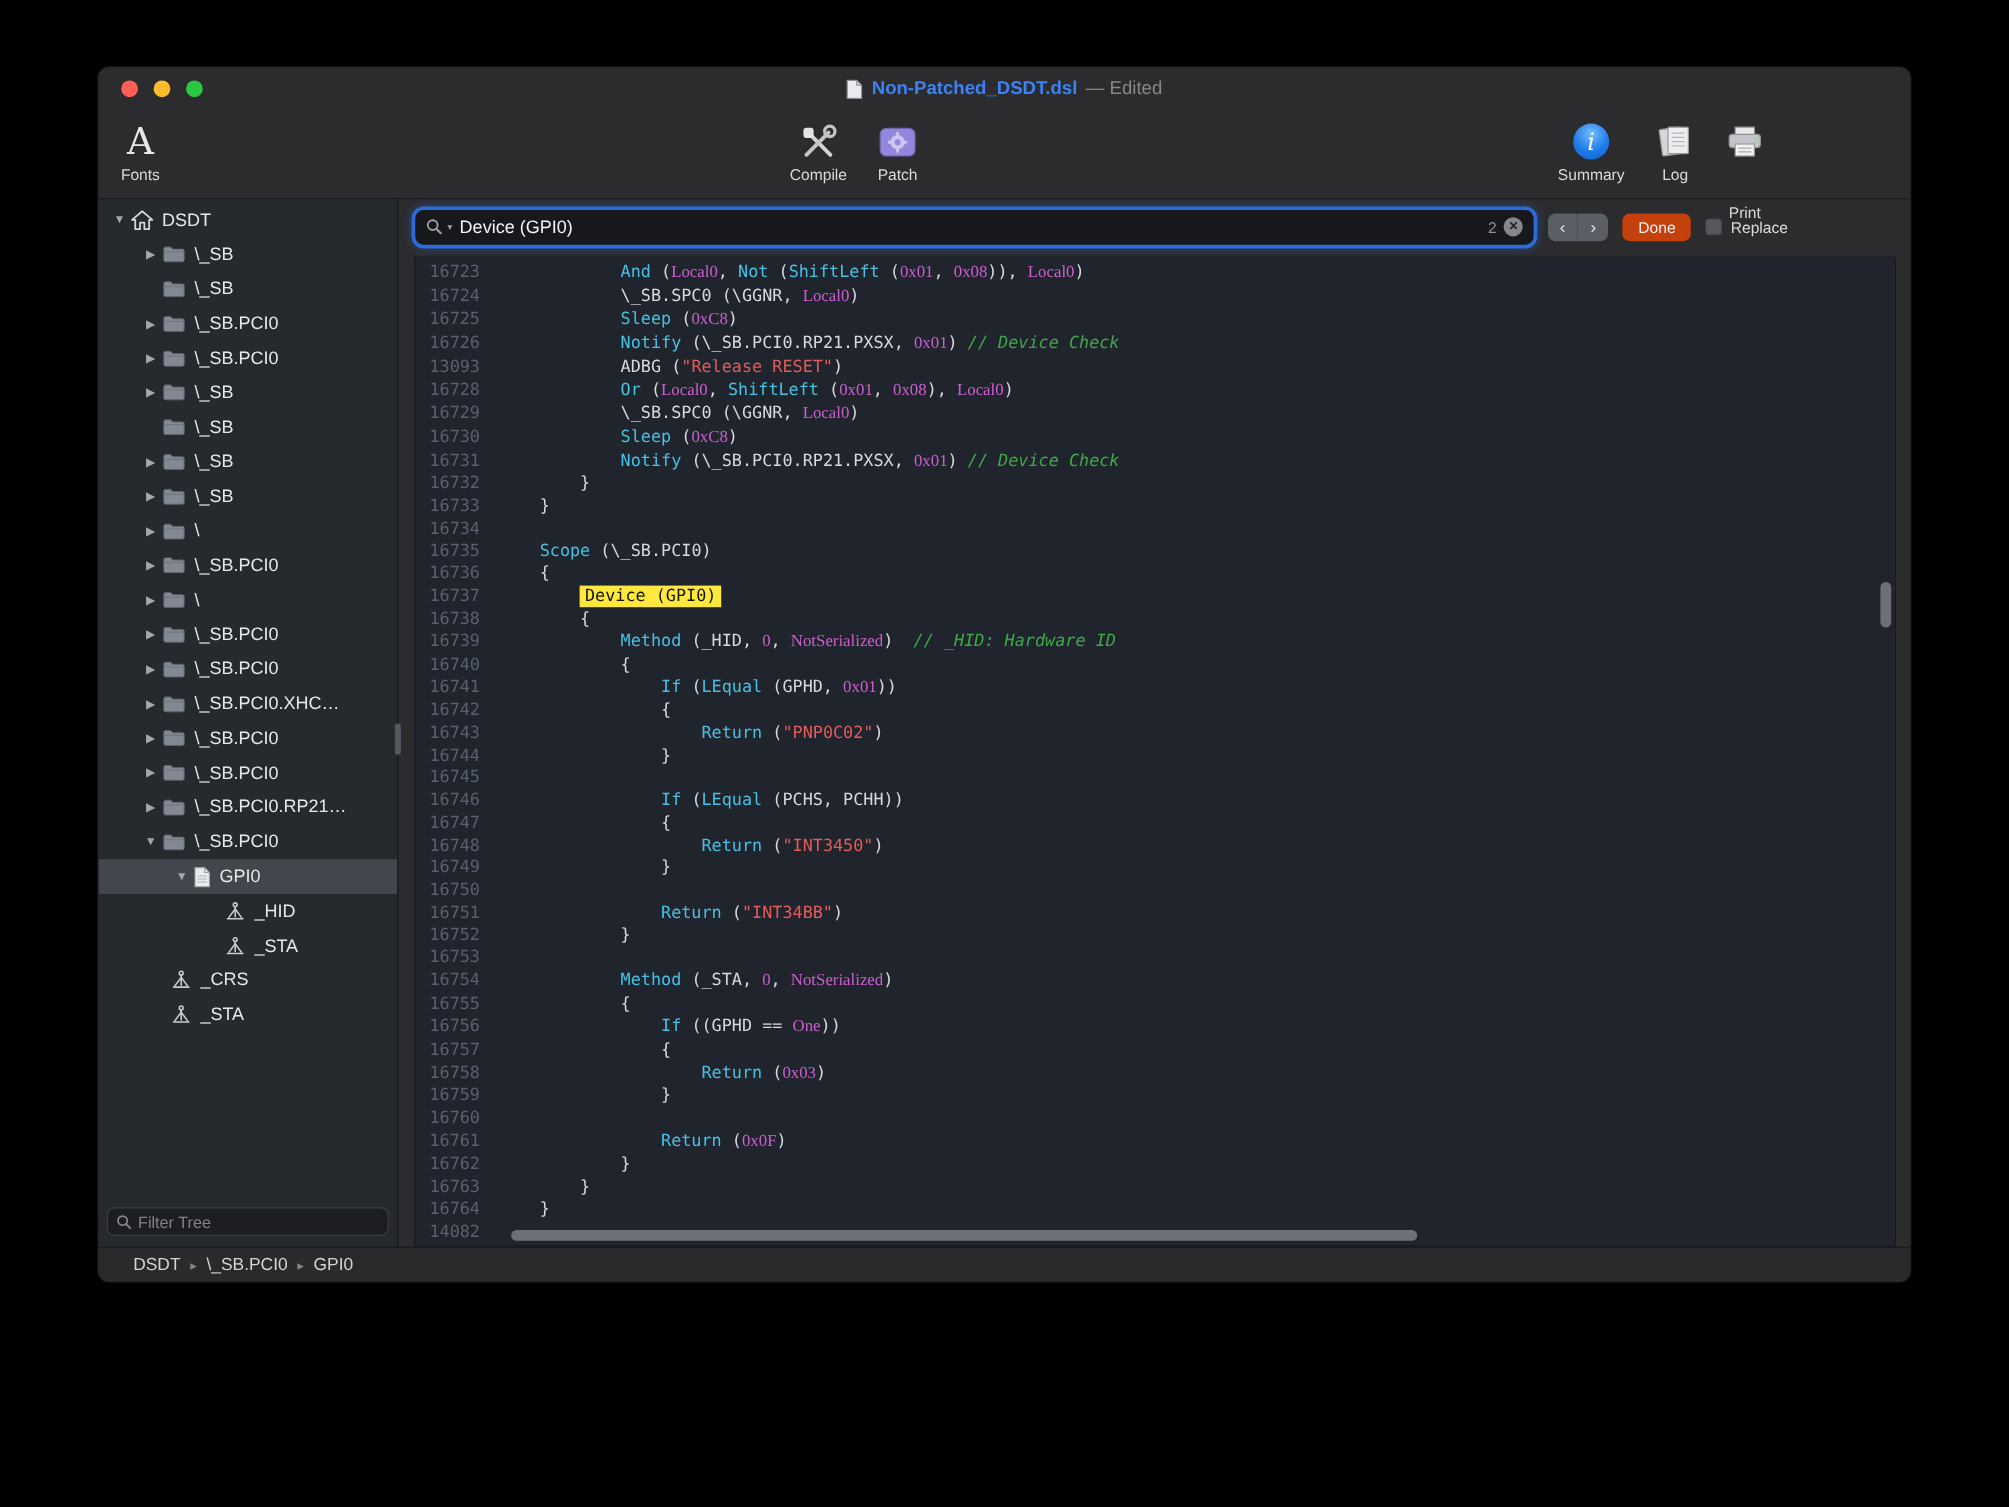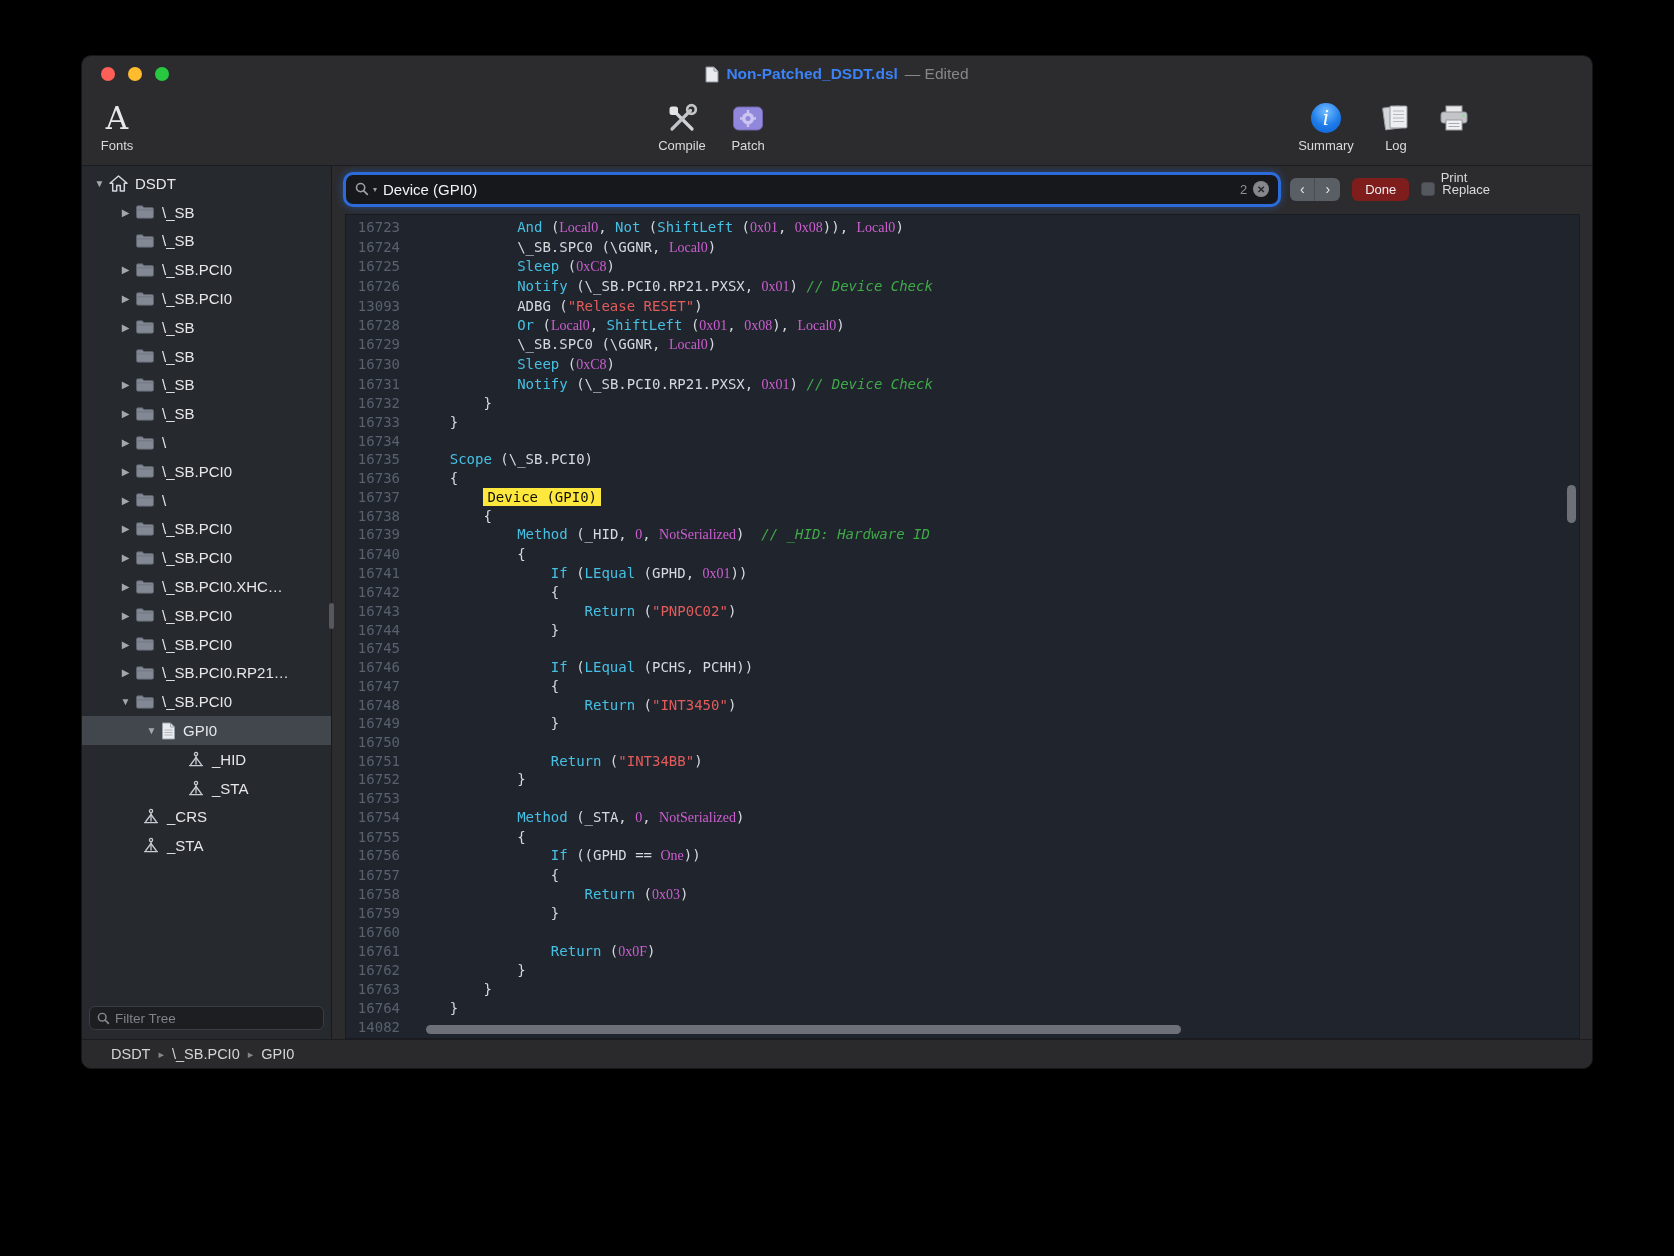--- a/index.html
+++ b/index.html
@@ -49,21 +49,21 @@
                   box-shadow:0 0 0 3px rgba(45,110,225,.95), 0 0 8px 3px rgba(40,110,230,.45); }
   .mag-chev { font-size:8px; color:#9aa0a8; margin-left:-2px; }
   .search-field input { flex:1; background:transparent; border:none; outline:none; color:#f3f3f5; font-size:15px; min-width:0; }
   .search-count { font-size:13px; color:#8d929b; }
   .clear-btn { width:16px; height:16px; border-radius:50%; background:#85878c; color:#242428; font-size:10px; font-weight:bold;
                display:flex; align-items:center; justify-content:center; cursor:default; }
   .navseg { display:flex; flex:none; }
   .navbtn { width:25px; height:23px; background:#5a5e65; color:#e9e9eb; font-size:14px; display:flex; align-items:center; justify-content:center; cursor:default; }
   .navbtn.prev { border-radius:6px 0 0 6px; border-right:1px solid #494c52; }
   .navbtn.next { border-radius:0 6px 6px 0; }
-  .done-btn { height:23px; flex:none; padding:0 13px; background:#7f1d1d; border-radius:6px; color:#eeeef0; font-size:13px;
+  .done-btn { height:23px; flex:none; padding:0 13px; background:#c2410c; border-radius:6px; color:#eeeef0; font-size:13px;
               display:flex; align-items:center; cursor:default; }
   .replace { display:flex; align-items:center; gap:7px; flex:none; }
   .checkbox { width:14px; height:14px; background:#55585e; border:1px solid #44474c; border-radius:3px; }
   .replace-label { color:#dcdcde; font-size:13px; }
 
   
   .editor { flex:1; margin:2px 12px 0 13px; background:#20242d; border:1px solid #181b21; position:relative; overflow:hidden;
             font-family:"DejaVu Sans Mono", monospace; font-size:14px; line-height:18.7px; padding-top:3px; }
   .code-line { display:flex; white-space:pre; }
   .gutter { width:60px; flex:none; text-align:right; padding-right:6px; color:#59606e; }

